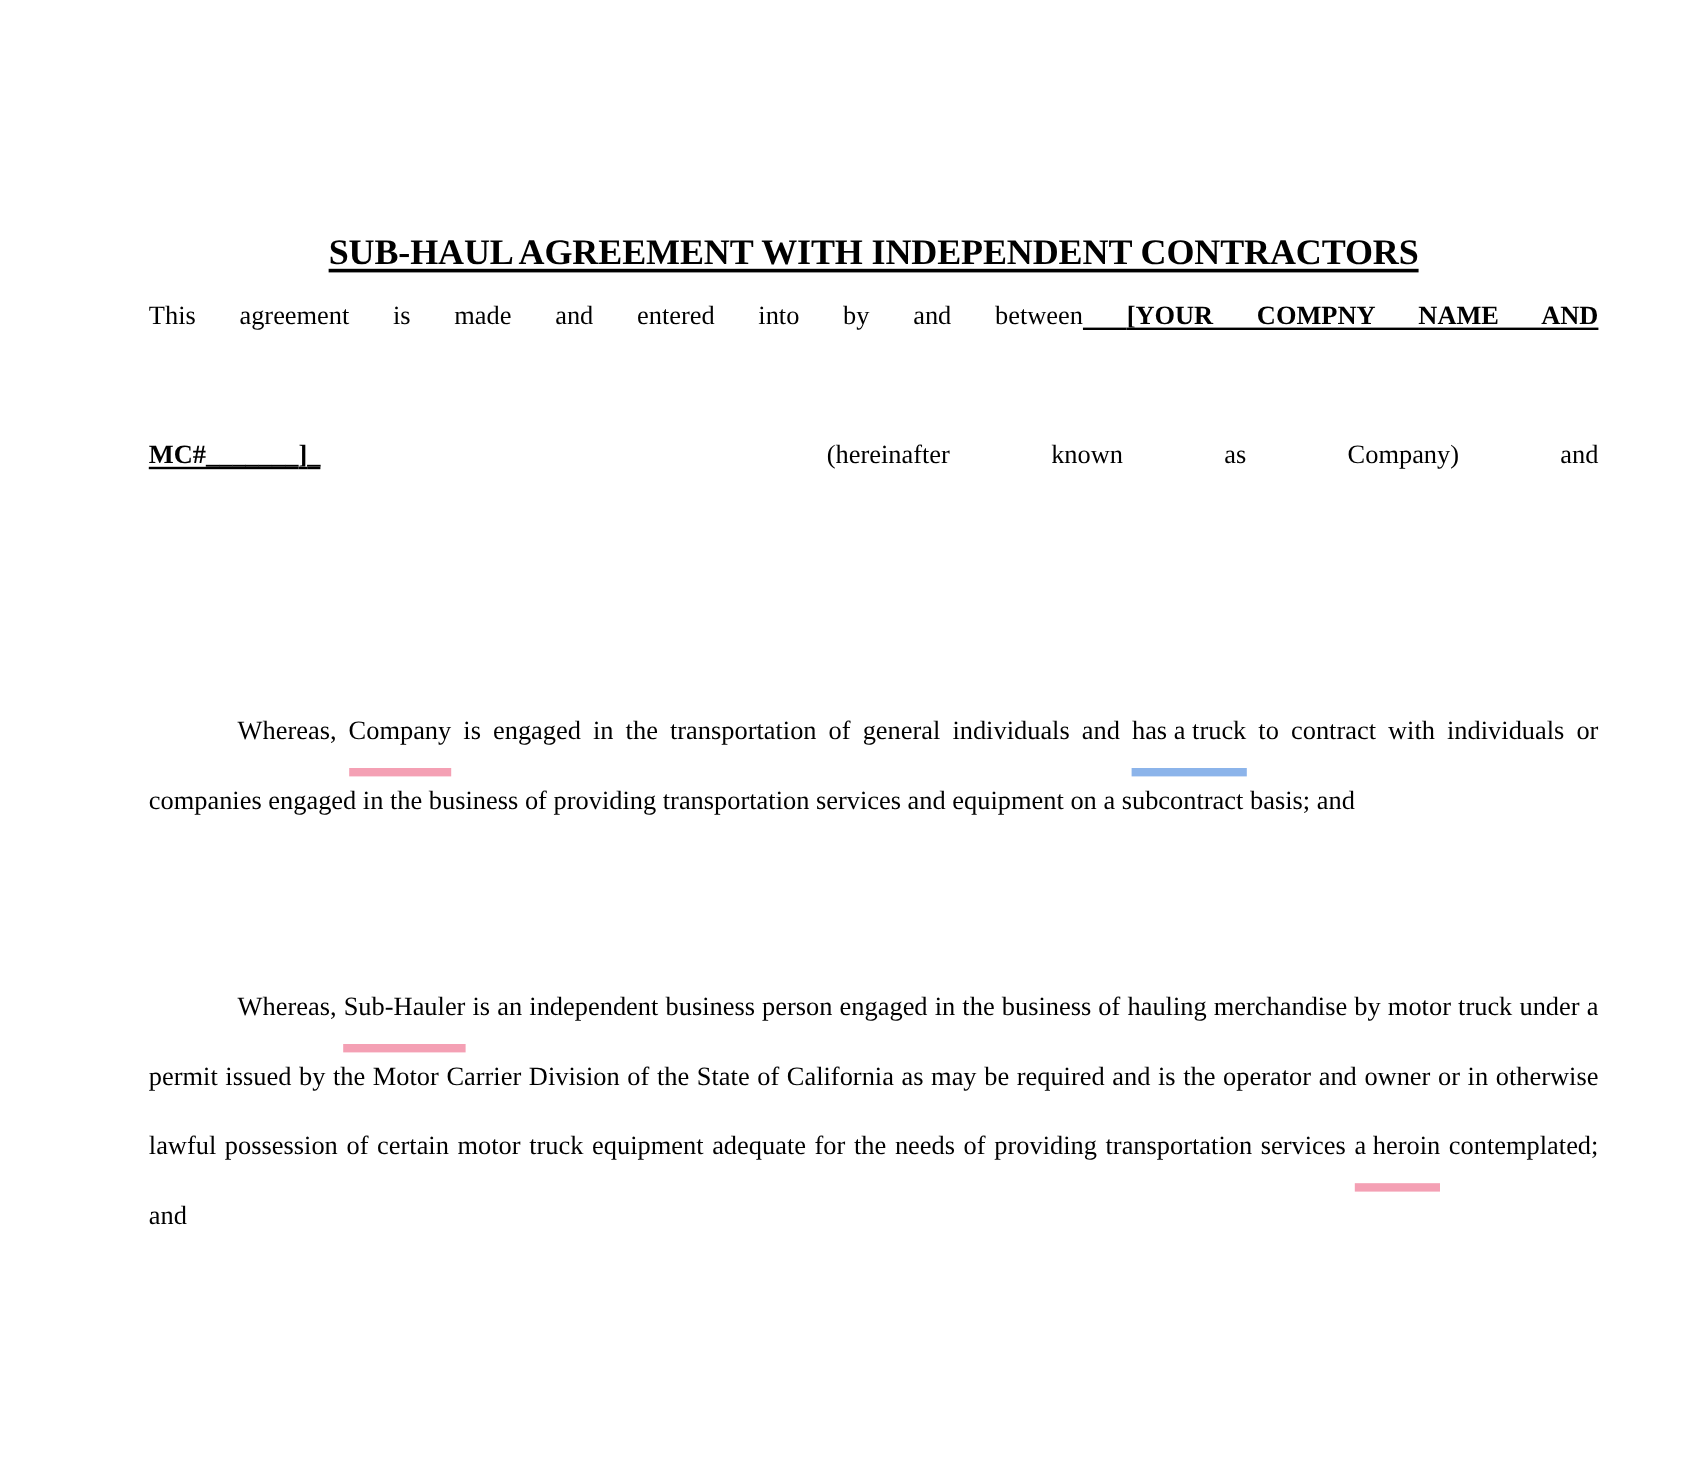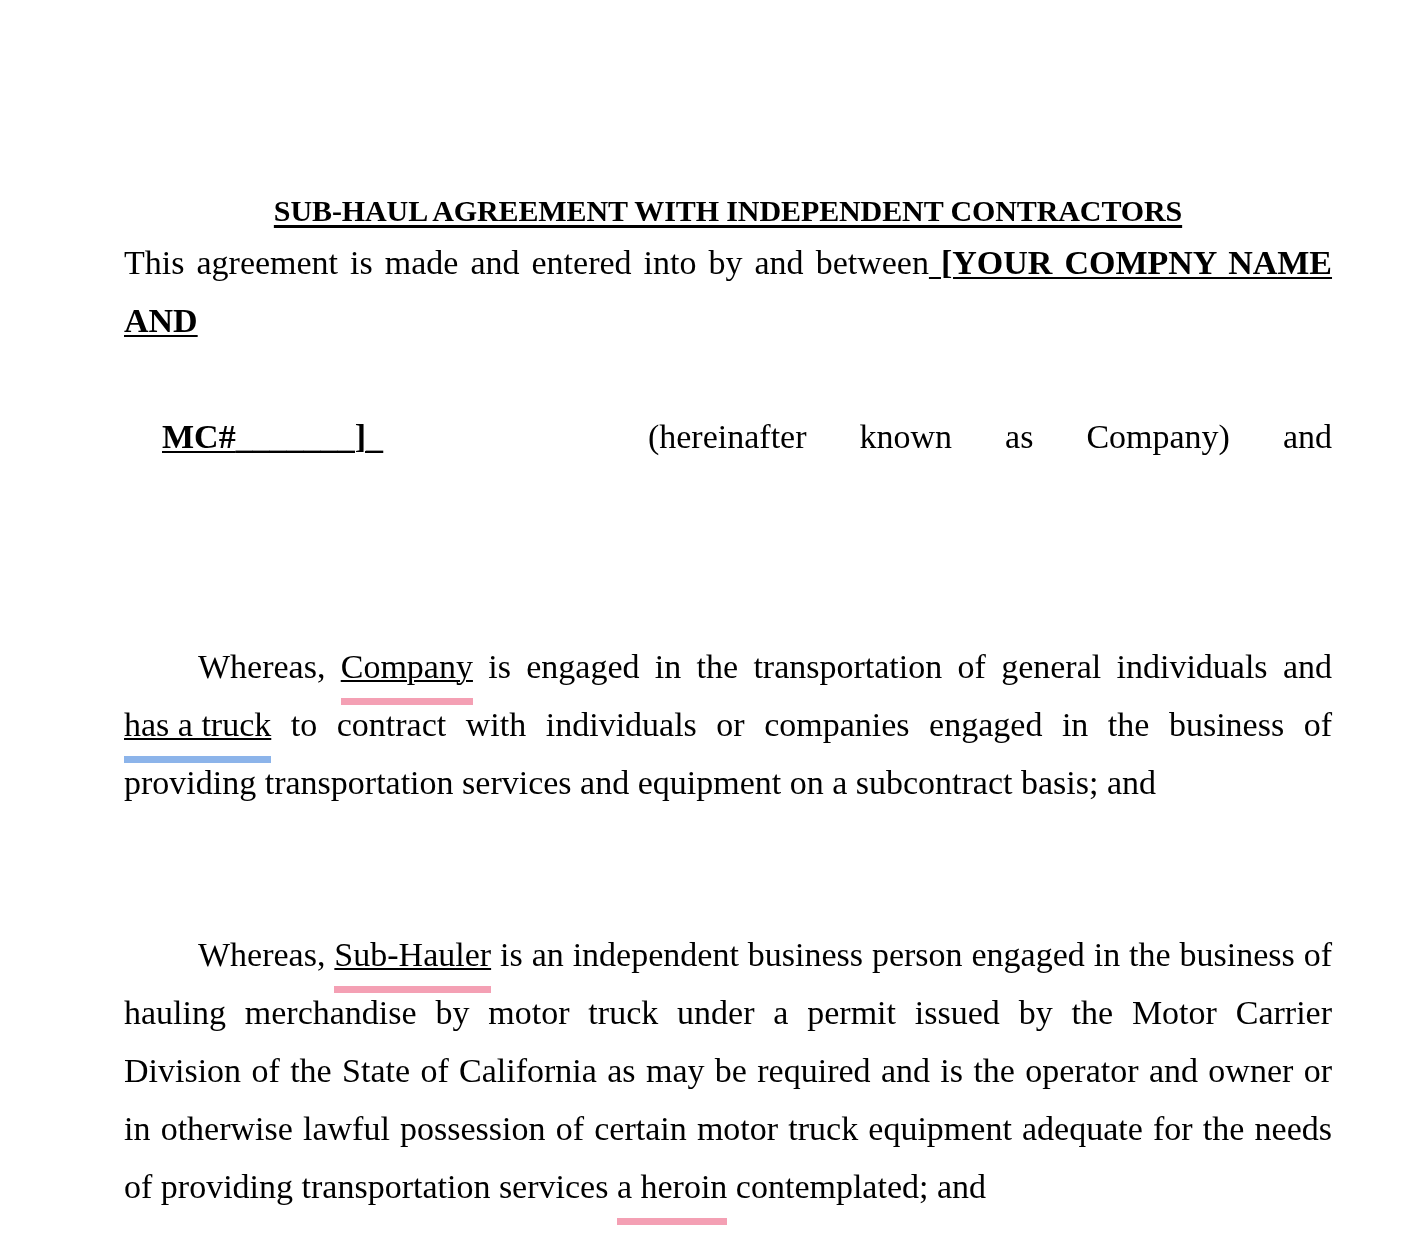--- a/index.html
+++ b/index.html
@@ -40,21 +40,21 @@
     white-space: nowrap;
   }
   .doc-title .u {
     text-decoration: underline;
     text-decoration-thickness: 2.5px;
     text-underline-offset: 4px;
   }
 
   p.para {
     margin: 0;
-    font-size: 34px;
+    font-size: 22px;
     line-height: 58px;
     text-align: justify;
     text-justify: inter-word;
   }
 
   
   .stretch {
     text-align: justify;
   }
   .stretch::after {
@@ -80,21 +80,20 @@
     text-decoration: underline;
     text-decoration-thickness: 2px;
     text-underline-offset: 3px;
     letter-spacing: 0;
   }
 
   
   .hl {
     position: relative;
     display: inline-block;
-    text-decoration: underline;
     text-decoration-thickness: 1.5px;
     text-underline-offset: 2px;
   }
   .hl::after {
     content: "";
     position: absolute;
     left: 0;
     right: 0;
     bottom: -9px;
     height: 7px;
@@ -114,21 +113,21 @@
 
     <div class="doc-title">
       <span class="u">SUB-HAUL AGREEMENT WITH INDEPENDENT CONTRACTORS</span>
     </div>
 
     <div class="gap-intro"></div>
 
     <p class="para">
       <span class="stretch" style="display:block;"><span>This agreement is made and entered into by and between</span><span class="b ul">&nbsp;</span><span class="b ul">[YOUR COMPNY NAME AND</span></span>
 
-      <span class="stretch" style="display:block;margin-left:38px;"><span class="b ul">MC#</span><span class="b ul">_______</span><span class="b ul">]</span><span class="b ul">_</span>&nbsp;&nbsp;&nbsp;&nbsp;&nbsp;<span>(hereinafter</span>
+      <span class="stretch" style="display:block;"><span class="b ul">MC#</span><span class="b ul">_______</span><span class="b ul">]</span><span class="b ul">_</span>&nbsp;&nbsp;&nbsp;&nbsp;&nbsp;<span>(hereinafter</span>
         <span>known</span>
         <span>as</span>
         <span>Company)</span>
         <span>and</span></span>
 
     </p>
 
     <div class="gap-block"></div>
 
     <p class="para">

